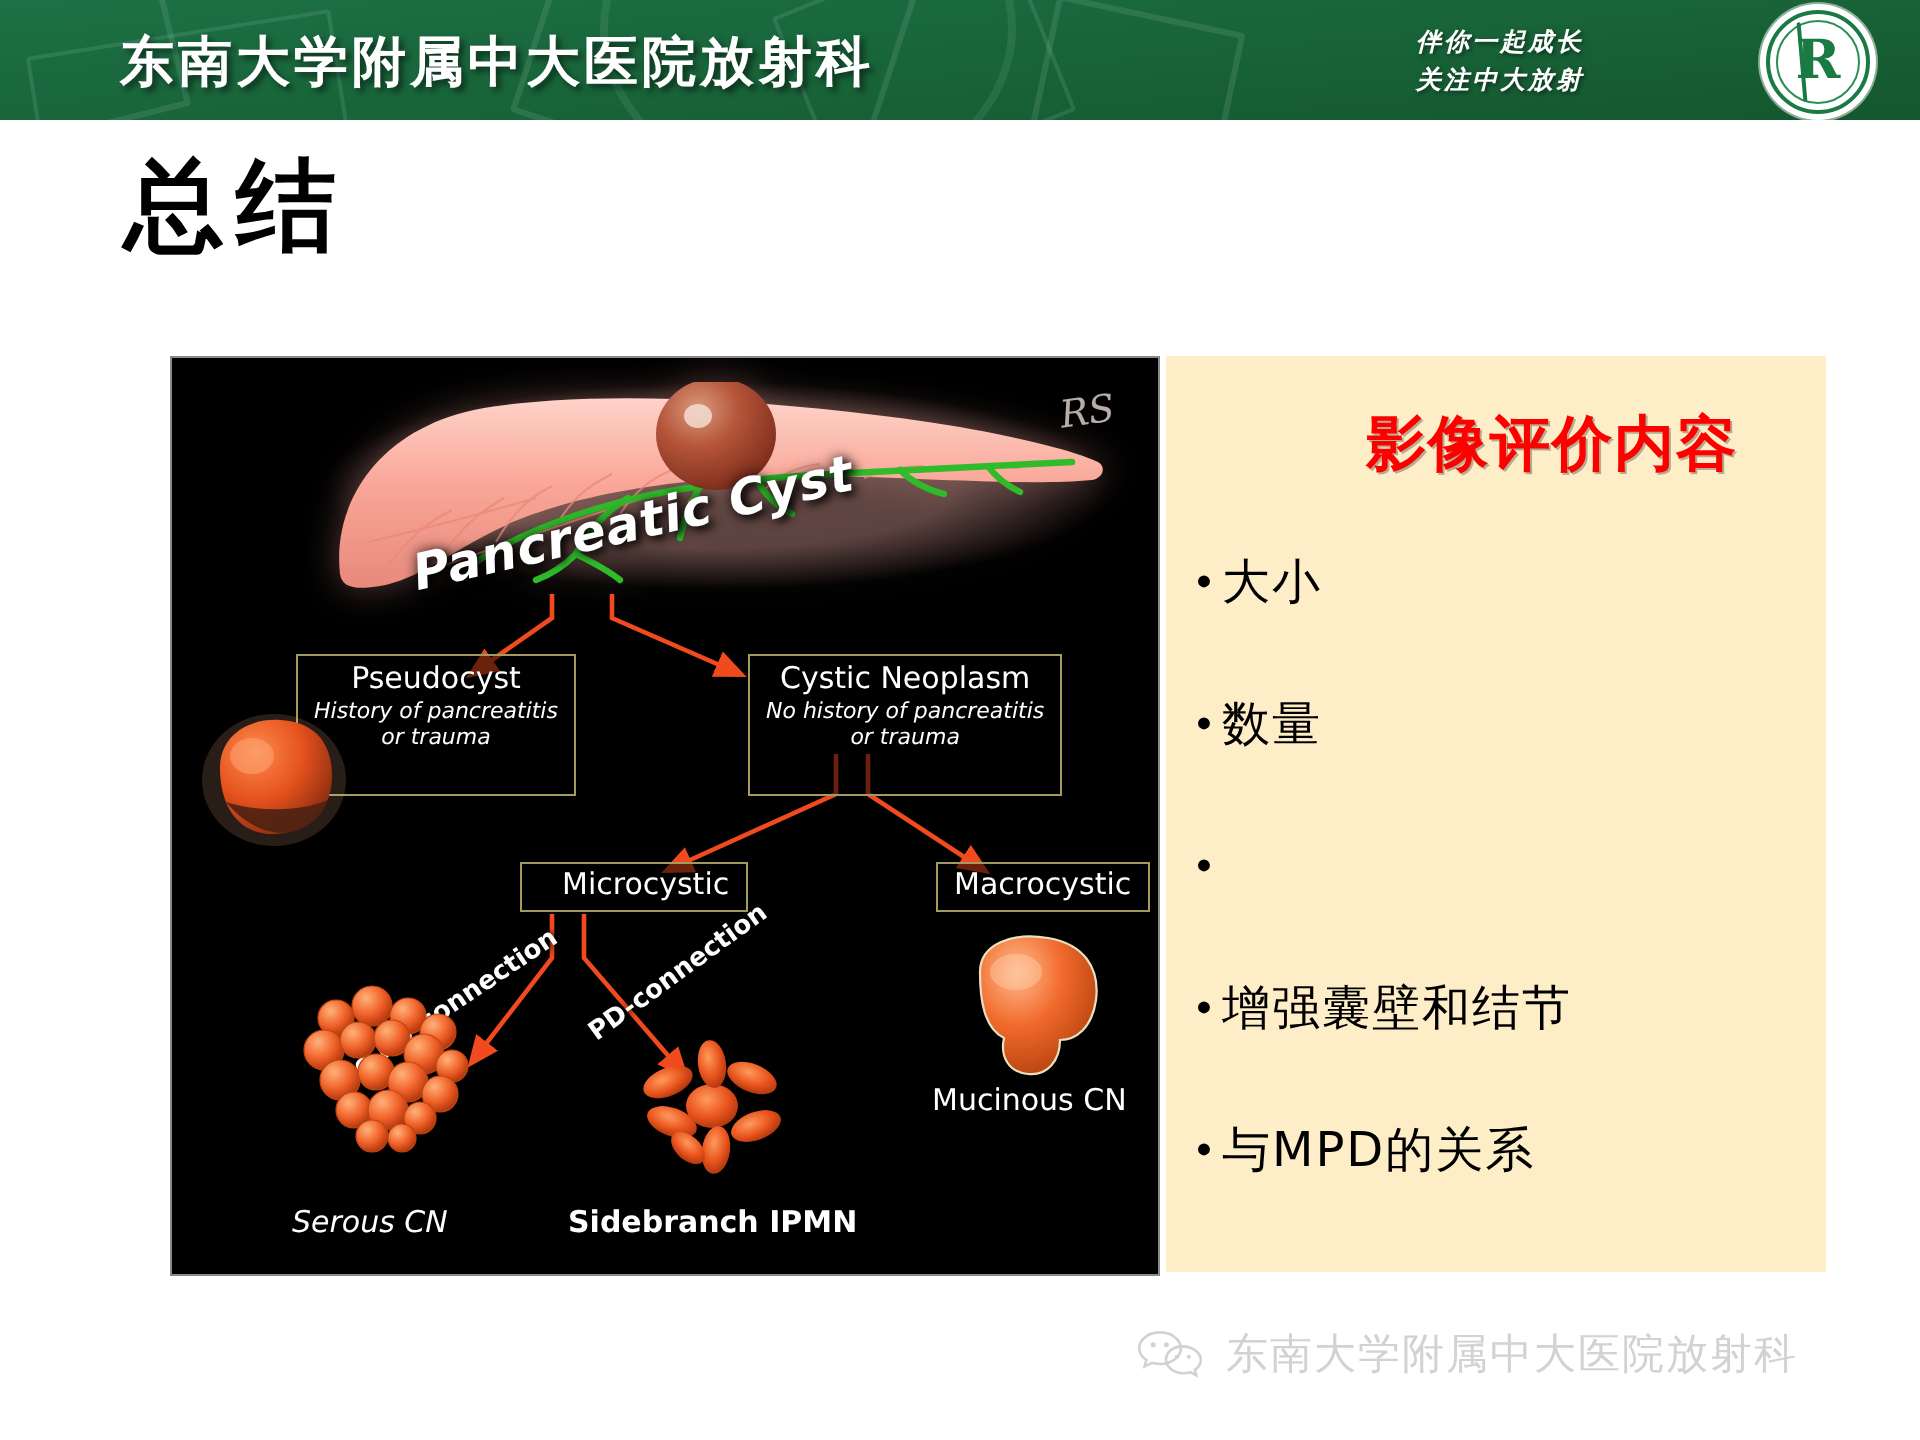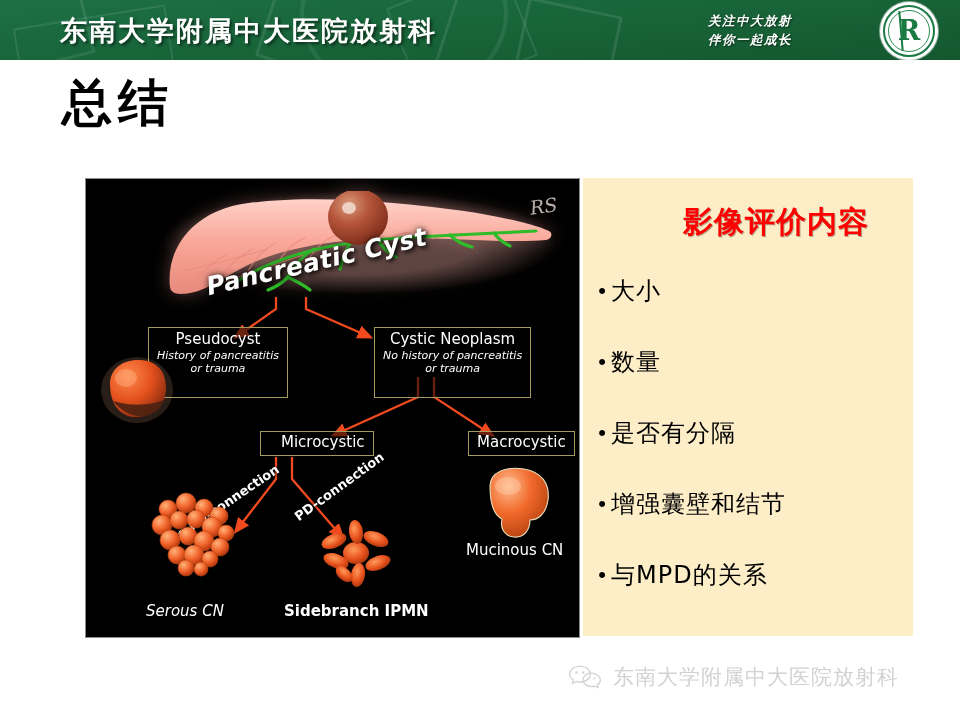--- a/index.html
+++ b/index.html
@@ -183,22 +183,22 @@
     <div class="tex t1"></div>
     <div class="tex t2"></div>
     <div class="tex t3"></div>
     <div class="tex t4"></div>
     <div class="tex t5"></div>
     <div class="tex arc"></div>
 
     <div class="banner-title">东南大学附属中大医院放射科</div>
 
     <div class="banner-slogan">
+      <div>伴你一起成长</div>
       <div>关注中大放射</div>
-      <div>伴你一起成长</div>
     </div>
 
     <div class="logo">
       <div class="ring"></div>
       <div class="ring2"></div>
       <div class="stem"></div>
       <div class="mark">R</div>
     </div>
   </div>
 
@@ -388,21 +388,20 @@
       <div class="note-item">
         <span class="dot">•</span>
         <span class="txt">大小</span>
       </div>
       <div class="note-item">
         <span class="dot">•</span>
         <span class="txt">数量</span>
       </div>
       <div class="note-item">
         <span class="dot">•</span>
-        <span class="txt">是否有分隔</span>
       </div>
       <div class="note-item">
         <span class="dot">•</span>
         <span class="txt">增强囊壁和结节</span>
       </div>
       <div class="note-item">
         <span class="dot">•</span>
         <span class="txt">与MPD的关系</span>
       </div>
     </div>

